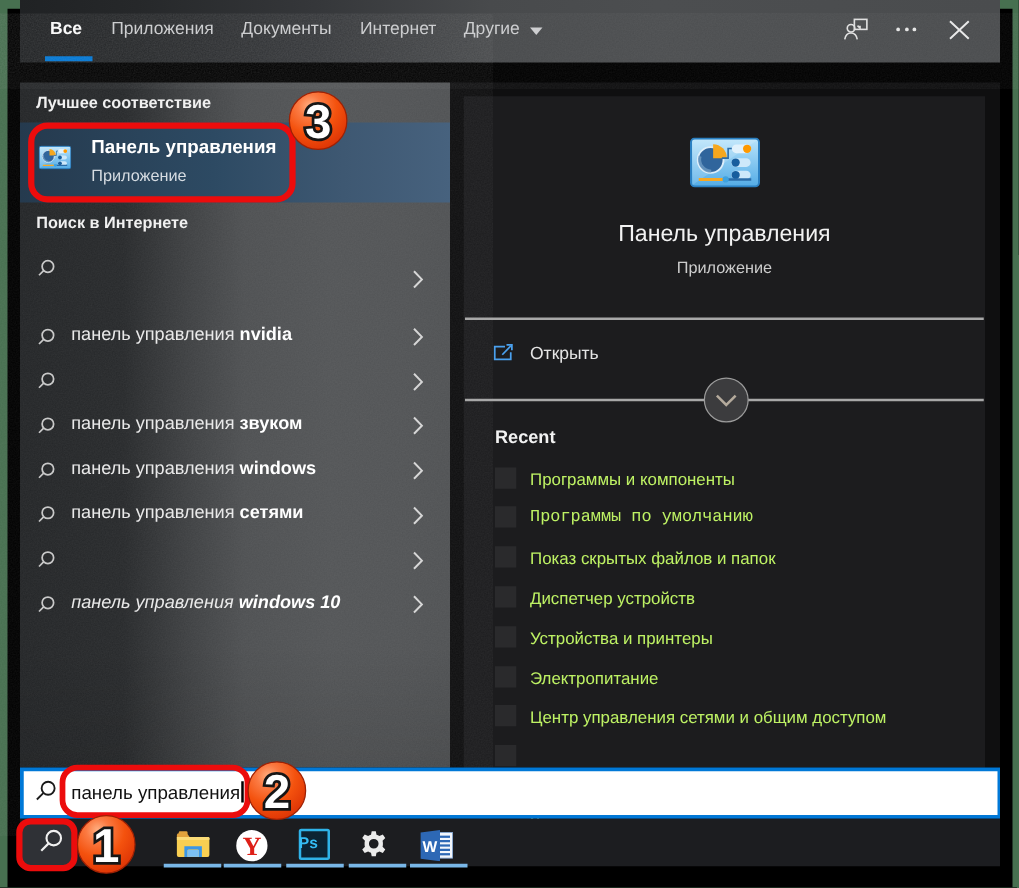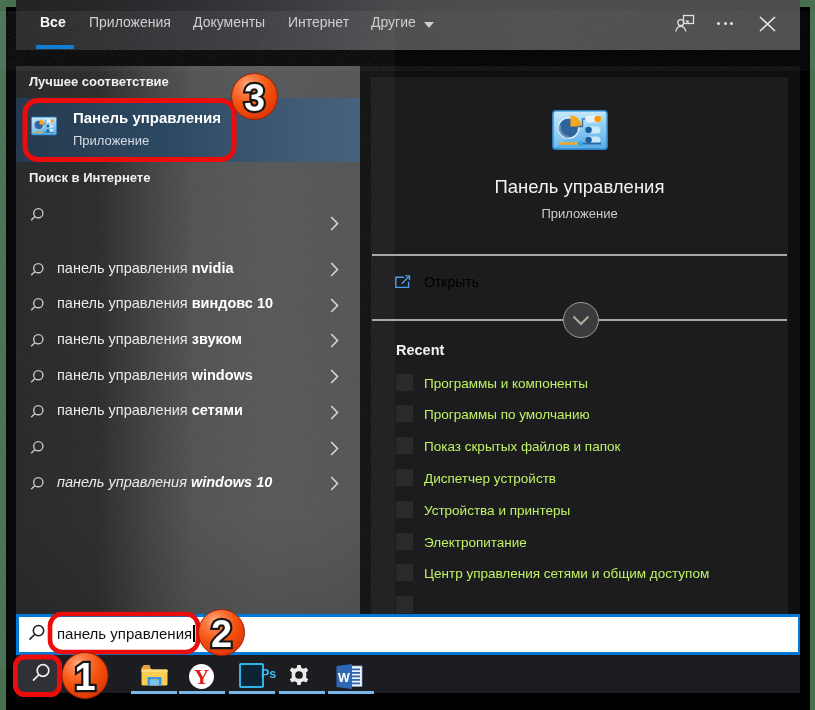--- a/index.html
+++ b/index.html
@@ -89,21 +89,20 @@
   <div class="abs" id="selrow">
     <svg class="abs" style="left:15px;top:18px;" width="26" height="20" viewBox="0 0 56 40">
         <use href="#cpicon"></use>
       </svg>
     <div class="abs" style="left:57px;top:11px;font-size:15px;font-weight:bold;color:#fff;">Панель управления</div>
     <div class="abs" style="left:57px;top:34.5px;font-size:13px;color:#d6dce2;">Приложение</div>
   </div>
   <div class="abs hdr" style="left:29px;top:169.5px;">Поиск в Интернете</div>
 
   <div class="abs sugg" style="left:57px;top:259.5px;">панель управления <b>nvidia</b></div>
-  <div class="abs sugg" style="left:57px;top:295px;">панель управления <b>виндовс 10</b></div>
   <div class="abs sugg" style="left:57px;top:330.5px;">панель управления <b>звуком</b></div>
   <div class="abs sugg" style="left:57px;top:366.5px;">панель управления <b>windows</b></div>
   <div class="abs sugg" style="left:57px;top:402px;">панель управления <b>сетями</b></div>
   <div class="abs sugg" style="left:57px;top:473.5px;font-style:italic;">панель управления <b>windows 10</b></div>
   <svg class="abs" style="left:29px;top:207px;" width="16" height="16" viewBox="0 0 16 16">
       <circle cx="9.3" cy="6.2" r="4.6" fill="none" stroke="#c9c9c9" stroke-width="1.4"></circle>
       <path d="M5.9,9.5 L2.2,13.2" stroke="#c9c9c9" stroke-width="1.4"></path>
     </svg>
   <svg class="abs" style="left:29px;top:261.5px;" width="16" height="16" viewBox="0 0 16 16">
       <circle cx="9.3" cy="6.2" r="4.6" fill="none" stroke="#c9c9c9" stroke-width="1.4"></circle>
@@ -162,31 +161,31 @@
       <use href="#cpicon"></use>
     </svg>
   <div class="abs rp-title" style="left:371px;top:176px;width:417px;text-align:center;">Панель управления</div>
   <div class="abs rp-sub" style="left:371px;top:206px;width:417px;text-align:center;">Приложение</div>
   <div class="abs divider" style="left:372px;top:253.5px;width:415px;"></div>
   <svg class="abs" style="left:394px;top:273px;" width="17" height="17" viewBox="0 0 17 17">
     <path d="M10,4.2 H1.8 V14.4 H14.6 V8.8" fill="none" stroke="#4aa0ee" stroke-width="1.4"></path>
     <path d="M7.8,10.8 L14.8,3.6" fill="none" stroke="#4aa0ee" stroke-width="1.4"></path>
     <path d="M11.2,2.9 H15.5 V7.2" fill="none" stroke="#4aa0ee" stroke-width="1.4"></path>
   </svg>
-  <div class="abs" style="left:424px;top:273.5px;font-size:14px;color:#000000;">Открыть</div>
+  <div class="abs" style="left:424px;top:273.5px;font-size:14px;color:#e5e5e5;">Открыть</div>
   <div class="abs divider" style="left:372px;top:319px;width:415px;"></div>
   <div class="abs" style="left:563px;top:302px;width:36px;height:36px;border-radius:50%;background:#3c3c3e;border:1.5px solid #9b9b9b;box-sizing:border-box;"></div>
   <svg class="abs" style="left:563px;top:302px;" width="36" height="36" viewBox="0 0 36 36">
     <path d="M10.5,14.5 L18,22 L25.5,14.5" fill="none" stroke="#b4aa9c" stroke-width="2"></path>
   </svg>
   <div class="abs" style="left:396px;top:341.5px;font-size:14.5px;font-weight:bold;color:#f2f2f2;">Recent</div>
   <div class="abs recent-ico" style="left:396px;top:373.5px;"></div>
   <div class="abs recent-item" style="left:424px;top:375.5px;">Программы и компоненты</div>
   <div class="abs recent-ico" style="left:396px;top:405.3px;"></div>
-  <div class="abs recent-item" style="left:424px;top:407.3px;">Программы по умолчанию</div>
+  <div class="abs recent-item" style="left:424px;top:407.3px;font-family:Liberation Mono, monospace;">Программы по умолчанию</div>
   <div class="abs recent-ico" style="left:396px;top:437.1px;"></div>
   <div class="abs recent-item" style="left:424px;top:439.1px;">Показ скрытых файлов и папок</div>
   <div class="abs recent-ico" style="left:396px;top:468.9px;"></div>
   <div class="abs recent-item" style="left:424px;top:470.9px;">Диспетчер устройств</div>
   <div class="abs recent-ico" style="left:396px;top:500.7px;"></div>
   <div class="abs recent-item" style="left:424px;top:502.7px;">Устройства и принтеры</div>
   <div class="abs recent-ico" style="left:396px;top:532.5px;"></div>
   <div class="abs recent-item" style="left:424px;top:534.5px;">Электропитание</div>
   <div class="abs recent-ico" style="left:396px;top:564.3px;"></div>
   <div class="abs recent-item" style="left:424px;top:566.3px;">Центр управления сетями и общим доступом</div>
@@ -211,21 +210,21 @@
     <path d="M1.5,4 Q1.5,2.5 3,2.5 L9.5,2.5 L11,4.5 L12,6 L1.5,6 Z" fill="#e2a33d"></path>
     <rect x="3" y="1" width="7" height="3" rx="1" fill="#e2a33d"></rect>
     <path d="M1.5,5.5 L26.5,5.5 Q27.5,5.5 27.5,6.5 L27.5,20 Q27.5,21.5 26,21.5 L3,21.5 Q1.5,21.5 1.5,20 Z" fill="#f9cf52"></path>
     <path d="M1.5,8 L27.5,8 L27.5,6.5 Q27.5,5.5 26.5,5.5 L1.5,5.5 Z" fill="#fbdc77"></path>
     <path d="M7.5,13 L21.5,13 L21.5,21.5 L19,21.5 L19,16.5 Q19,15.5 18,15.5 L11,15.5 Q10,15.5 10,16.5 L10,21.5 L7.5,21.5 Z" fill="#3a96e8"></path>
     <rect x="10" y="16" width="9" height="5.5" fill="#7cc0f4"></rect>
   </svg>
   <div class="abs" style="left:189px;top:664px;width:25px;height:25px;border-radius:50%;background:#fff;"></div>
   <div class="abs" style="left:189px;top:664.5px;width:25px;text-align:center;font-family:'Liberation Serif',serif;font-weight:bold;font-size:21px;color:#de1f17;">Y</div>
   <div class="abs" style="left:239px;top:663px;width:25px;height:25px;background:#0c2433;border:2px solid #2fb3e8;box-sizing:border-box;border-radius:2px;"></div>
-  <div class="abs" style="left:239px;top:667px;width:14px;font-size:12.5px;font-weight:bold;color:#35bef5;margin-left:22px;">Ps</div>
+  <div class="abs" style="left:239px;top:667px;width:14px;font-size:12.5px;font-weight:bold;color:#35bef5;">Ps</div>
   <svg class="abs" style="left:288px;top:663.5px;" width="22" height="22" viewBox="0 0 24 24">
     <g fill="#ebebeb">
       <path d="M10.2,1 L13.8,1 L14.4,4.2 A8,8 0 0 1 16.9,5.25 L19.9,3.95 L22.05,7.05 L19.7,9.3 A8,8 0 0 1 20,12 A8,8 0 0 1 19.7,14.7 L22.05,16.95 L19.9,20.05 L16.9,18.75 A8,8 0 0 1 14.4,19.8 L13.8,23 L10.2,23 L9.6,19.8 A8,8 0 0 1 7.1,18.75 L4.1,20.05 L1.95,16.95 L4.3,14.7 A8,8 0 0 1 4,12 A8,8 0 0 1 4.3,9.3 L1.95,7.05 L4.1,3.95 L7.1,5.25 A8,8 0 0 1 9.6,4.2 Z M12,7.8 A4.2,4.2 0 1 0 12,16.2 A4.2,4.2 0 1 0 12,7.8 Z" fill-rule="evenodd"></path>
     </g>
   </svg>
   <svg class="abs" style="left:336px;top:664px;" width="28" height="25" viewBox="0 0 28 25">
     <rect x="13" y="2" width="13" height="20.5" fill="#f2f6fc" stroke="#88a9d4" stroke-width="0.7"></rect>
     <rect x="15" y="4.5" width="9" height="1.8" fill="#2d68b5"></rect>
     <rect x="15" y="8" width="9" height="1.8" fill="#2d68b5"></rect>
     <rect x="15" y="11.5" width="9" height="1.8" fill="#2d68b5"></rect>

